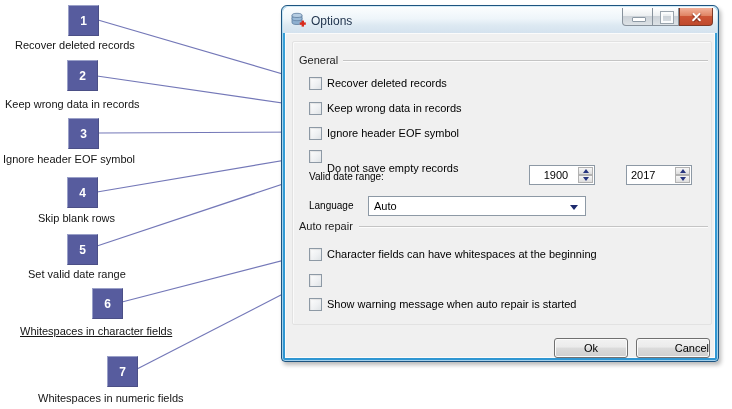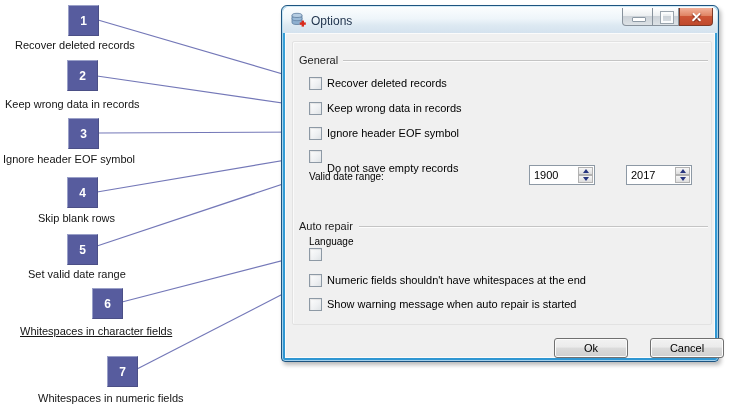--- a/index.html
+++ b/index.html
@@ -207,21 +207,21 @@
     <span class="cb-label" style="left:42px; top:69px;">Keep wrong data in records</span>
 
     <span class="cb" style="left:24px; top:94px;"></span>
     <span class="cb-label" style="left:42px; top:94px;">Ignore header EOF symbol</span>
 
     <span class="cb" style="left:24px; top:117px;"></span>
     <span class="cb-label" style="left:42px; top:117px;margin-top:12px;">Do not save empty records</span>
 
     <span class="field-label" style="left:24px; top:138px;">Valid date range:</span>
 
-    <div class="spin" style="left:244px; top:132px;">
+    <div class="spin" style="left:244px; top:132px;text-align:center;">
       <div class="spin-text">1900</div>
       <div class="spin-btns">
         <div class="spin-btn up">
             <span class="tri-up"></span>
           </div>
         <div class="spin-btn down">
             <span class="tri-down"></span>
           </div>
       </div>
     </div>
@@ -231,30 +231,34 @@
       <div class="spin-btns">
         <div class="spin-btn up">
             <span class="tri-up"></span>
           </div>
         <div class="spin-btn down">
             <span class="tri-down"></span>
           </div>
       </div>
     </div>
 
-    <span class="field-label" style="left:24px; top:167px;margin-top:36px;">Language</span>
+    <span class="field-label" style="left:24px; top:167px;">Language</span>
+    <div class="combo" style="left:83px; top:163px; width:218px; height:20px;">
+      <span>Auto</span>
+      <span class="combo-arrow"></span>
+    </div>
 
     <span class="group-label" style="left:14px; top:187px;">Auto repair</span>
     <div class="group-line" style="left:74px; top:193px; width:349px;"></div>
 
     <span class="cb" style="left:24px; top:215px;"></span>
+    <span class="cb-label" style="left:42px; top:215px;">Character fields can have whitespaces at the beginning</span>
 
     <span class="cb" style="left:24px; top:241px;"></span>
-    <span class="cb-label" style="left:42px; top:241px;">Numeric fields shouldn't have whitespaces at the end</span>
 
     <span class="cb" style="left:24px; top:265px;"></span>
     <span class="cb-label" style="left:42px; top:265px;">Show warning message when auto repair is started</span>
 
     <div class="win-btn" style="left:269px; top:305px;">Ok</div>
-    <div class="win-btn" style="left:365px; top:305px;">Cancel</div>
+    <div class="win-btn" style="left:351px; top:305px;text-align:right;">Cancel</div>
 
   </div>
 </div>
 
 </body></html>

